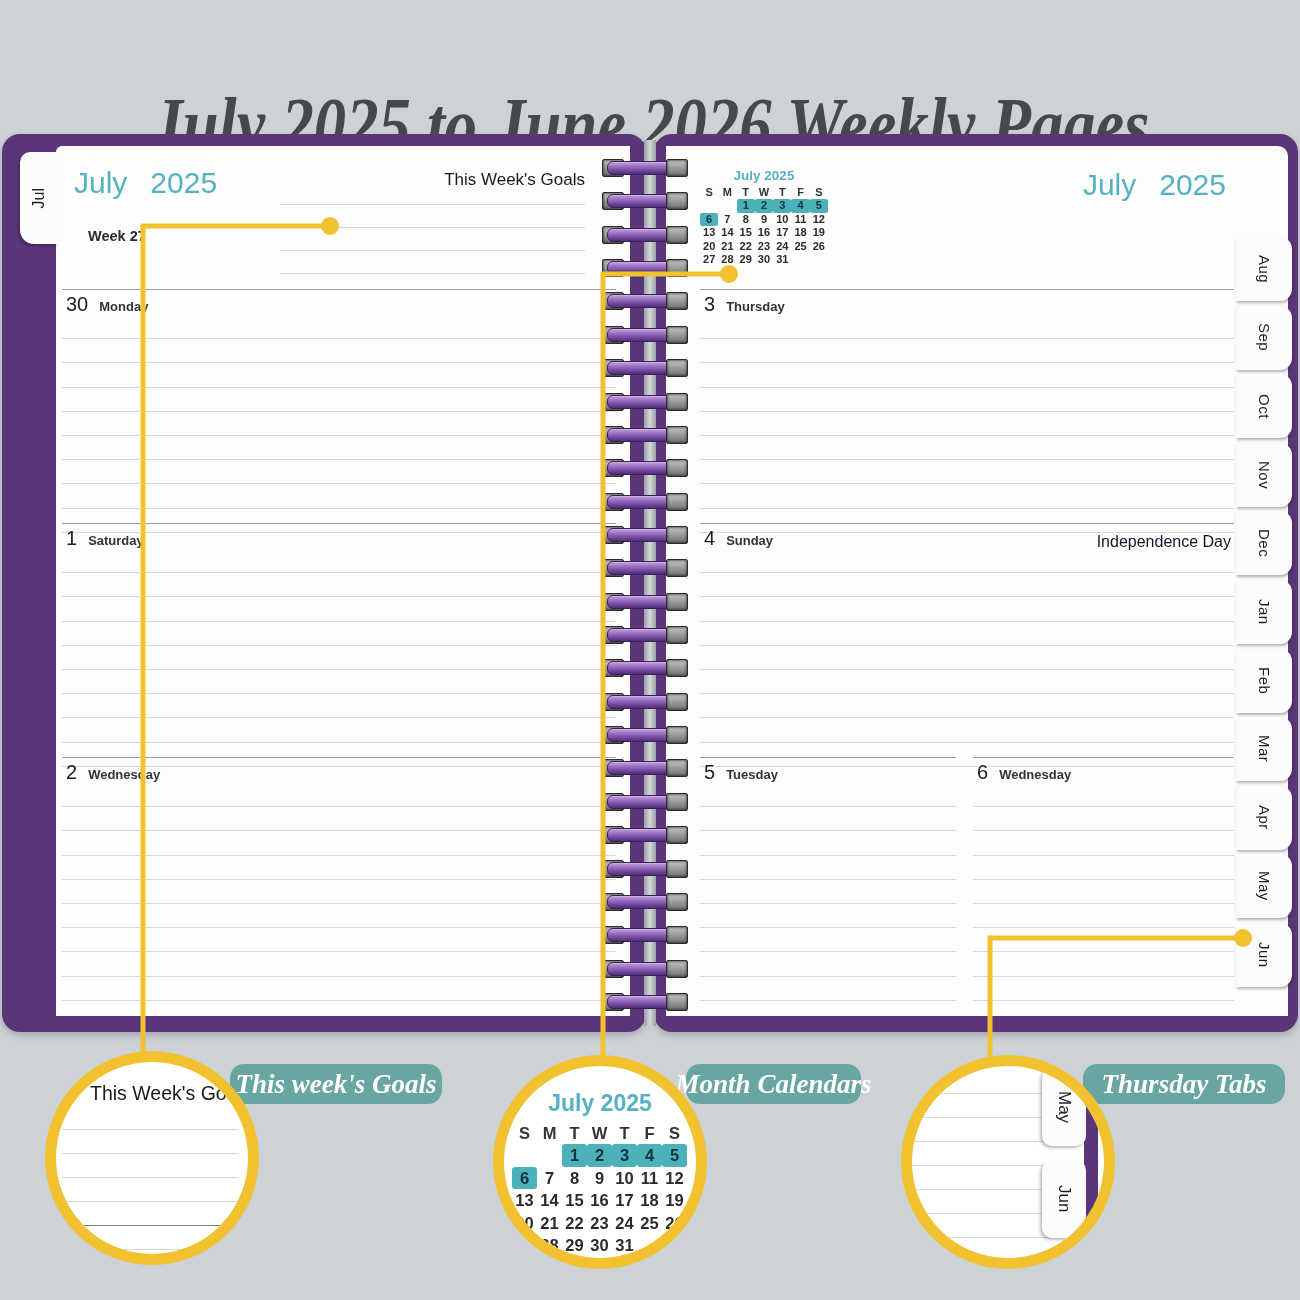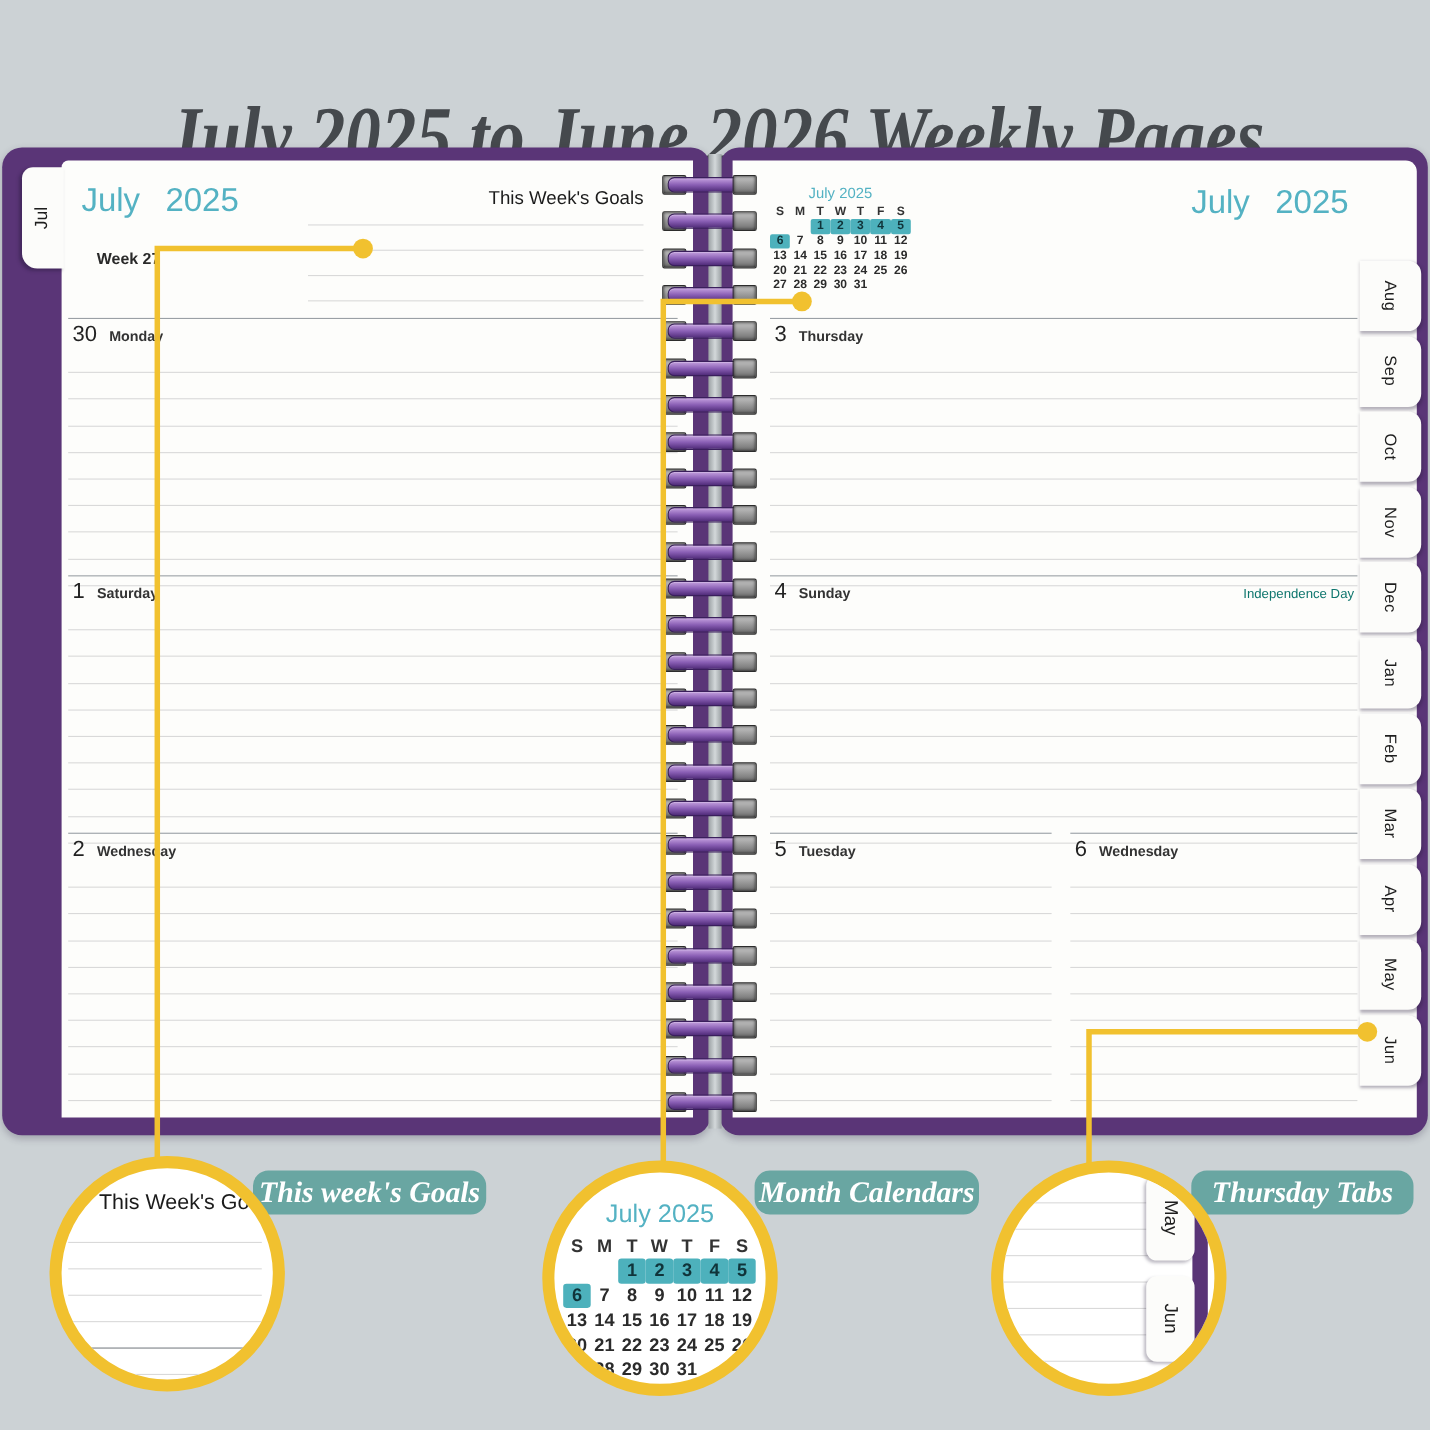--- a/index.html
+++ b/index.html
@@ -42,24 +42,24 @@
   .goals-title{position:absolute;right:45px;top:24px;font-size:17px;color:#1b1b1b;z-index:3;}
   .week-label{position:absolute;left:32px;top:82px;font-size:14.5px;font-weight:bold;color:#2a2a2a;z-index:3;}
   .rline{border-bottom:1px solid #d9d9d9;}
   .rlines .rline{height:23.2px;}
   .goals-lines{position:absolute;left:224px;top:36px;width:305px;z-index:3;}
   .goals-lines .rline{height:22px;}
   .day-section{position:absolute;border-top:1.5px solid #9aa0a5;z-index:3;}
   .day-head{height:22px;display:flex;align-items:baseline;gap:11px;padding:3px 0 0 4px;position:relative;}
   .day-num{font-size:20px;color:#222;}
   .day-name{font-size:13px;font-weight:bold;color:#333;}
-  .day-note{position:absolute;right:3px;top:9px;font-size:12px;color:#0f766e;}
-
-  
-  .mc-title{color:var(--teal,#54b2c3);font-weight:normal;text-align:center;}
+  .day-note{position:absolute;right:3px;top:9px;font-size:16px;color:#0f172a;}
+
+  
+  .mc-title{color:var(--teal,#54b2c3);font-weight:bold;text-align:center;}
   .mc-row{display:flex;}
   .mc-cell{display:block;text-align:center;color:#2b2b2b;}
   .mc-head .mc-cell{font-weight:bold;color:#333;}
   .mc-cell.hl{background:var(--tealhl,#4db1bc);color:#10343a;border-radius:2px;}
   .minical-sm{position:absolute;left:34px;top:22px;width:128px;z-index:3;}
   .minical-sm .mc-title{font-size:13.5px;margin-bottom:3px;}
   .minical-sm .mc-cell{width:18.3px;height:13.4px;line-height:13.4px;font-size:11px;font-weight:bold;}
   .rp-heading{right:62px;top:22px;}
 
   
@@ -497,21 +497,21 @@
     <polyline points="1243,938 990,938 990,1062"></polyline>
   </g>
   <g fill="#f1c12f">
     <circle cx="330" cy="226" r="9"></circle>
     <circle cx="729" cy="274" r="9"></circle>
     <circle cx="1243" cy="938" r="9"></circle>
   </g>
 </svg>
 
 <div class="callout-label" style="left:230px;width:212px;">This week's Goals</div>
-<div class="callout-label" style="left:686px;width:204px;">Month Calendars</div>
+<div class="callout-label" style="left:686px;width:175px;">Month Calendars</div>
 <div class="callout-label" style="left:1083px;width:202px;">Thursday Tabs</div>
 
 <div class="callout-circle c1">
   <div class="c1-title">This Week's Goals</div>
   <div class="c1-lines">
       <div class="rline"></div>
       <div class="rline"></div>
       <div class="rline"></div>
       <div class="rline"></div>
       <div class="rline"></div>

